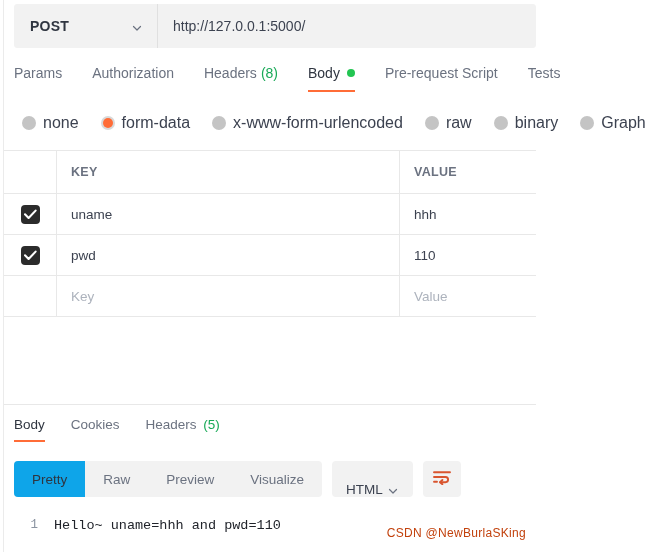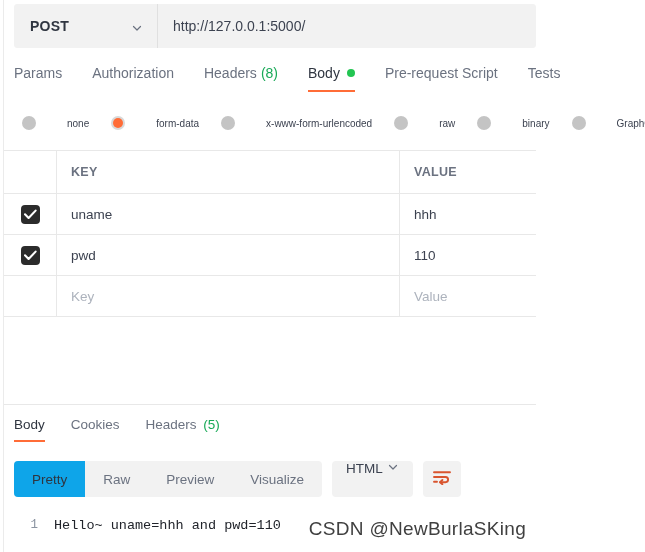--- a/index.html
+++ b/index.html
@@ -133,24 +133,23 @@
     right: 0;
     height: 26px;
     display: flex;
     align-items: center;
     white-space: nowrap;
   }
   .mode {
     display: flex;
     align-items: center;
     margin-right: 22px;
-    font-size: 10px;
+    font-size: 16px;
     color: #3c4250;
     cursor: pointer;
-    gap: 24px;
   }
   .radio {
     width: 14px;
     height: 14px;
     border-radius: 50%;
     background: #c4c4c4;
     margin-right: 7px;
     flex: none;
   }
   .mode.selected .radio {
@@ -302,21 +301,21 @@
     font-size: 13.5px;
     color: #6b7280;
     cursor: pointer;
   }
   .seg.active {
     background: #0ea5e9;
     color: #2f3540;
   }
   .fmt-select {
     display: flex;
-    align-items: flex-start;
+    align-items: flex-end;
     gap: 4px;
     background: #f2f2f2;
     border-radius: 4px;
     height: 36px;
     padding: 0 14px;
     margin-left: 10px;
     font-size: 13.5px;
     color: #3c4250;
     cursor: pointer;
   }
@@ -361,22 +360,22 @@
     color: #21242b;
     white-space: pre;
     padding-left: 10px;
   }
 
   
   .watermark {
     position: absolute;
     right: 10px;
     bottom: 12px;
-    font-size: 19px;
-    color: #404040;
+    font-size: 12px;
+    color: #c2410c;
     letter-spacing: 0.3px;
     user-select: none;
     white-space: nowrap;
     margin-top: 6px;
   }
 </style>
 </head>
 <body>
 
 <div id="app">

